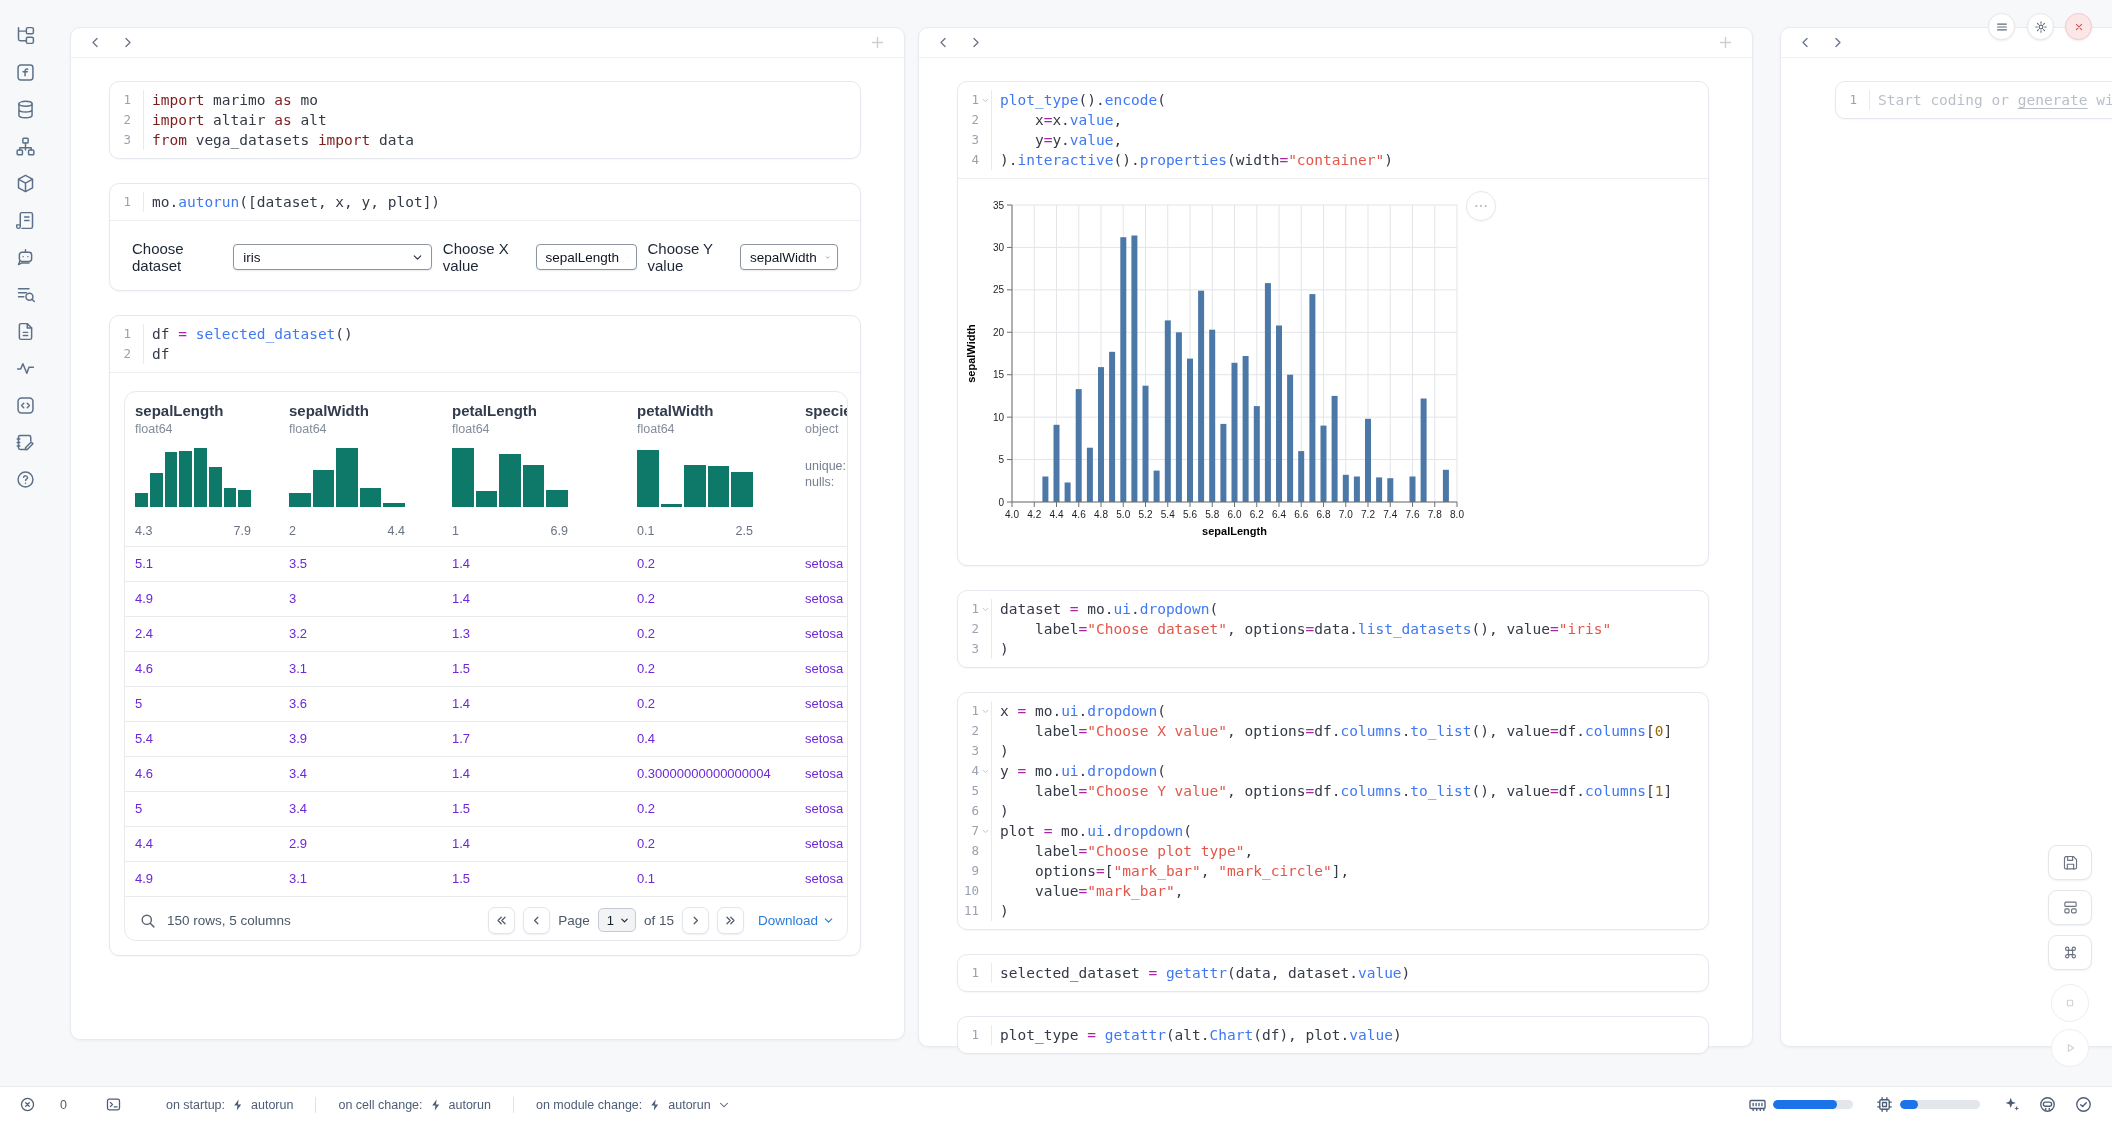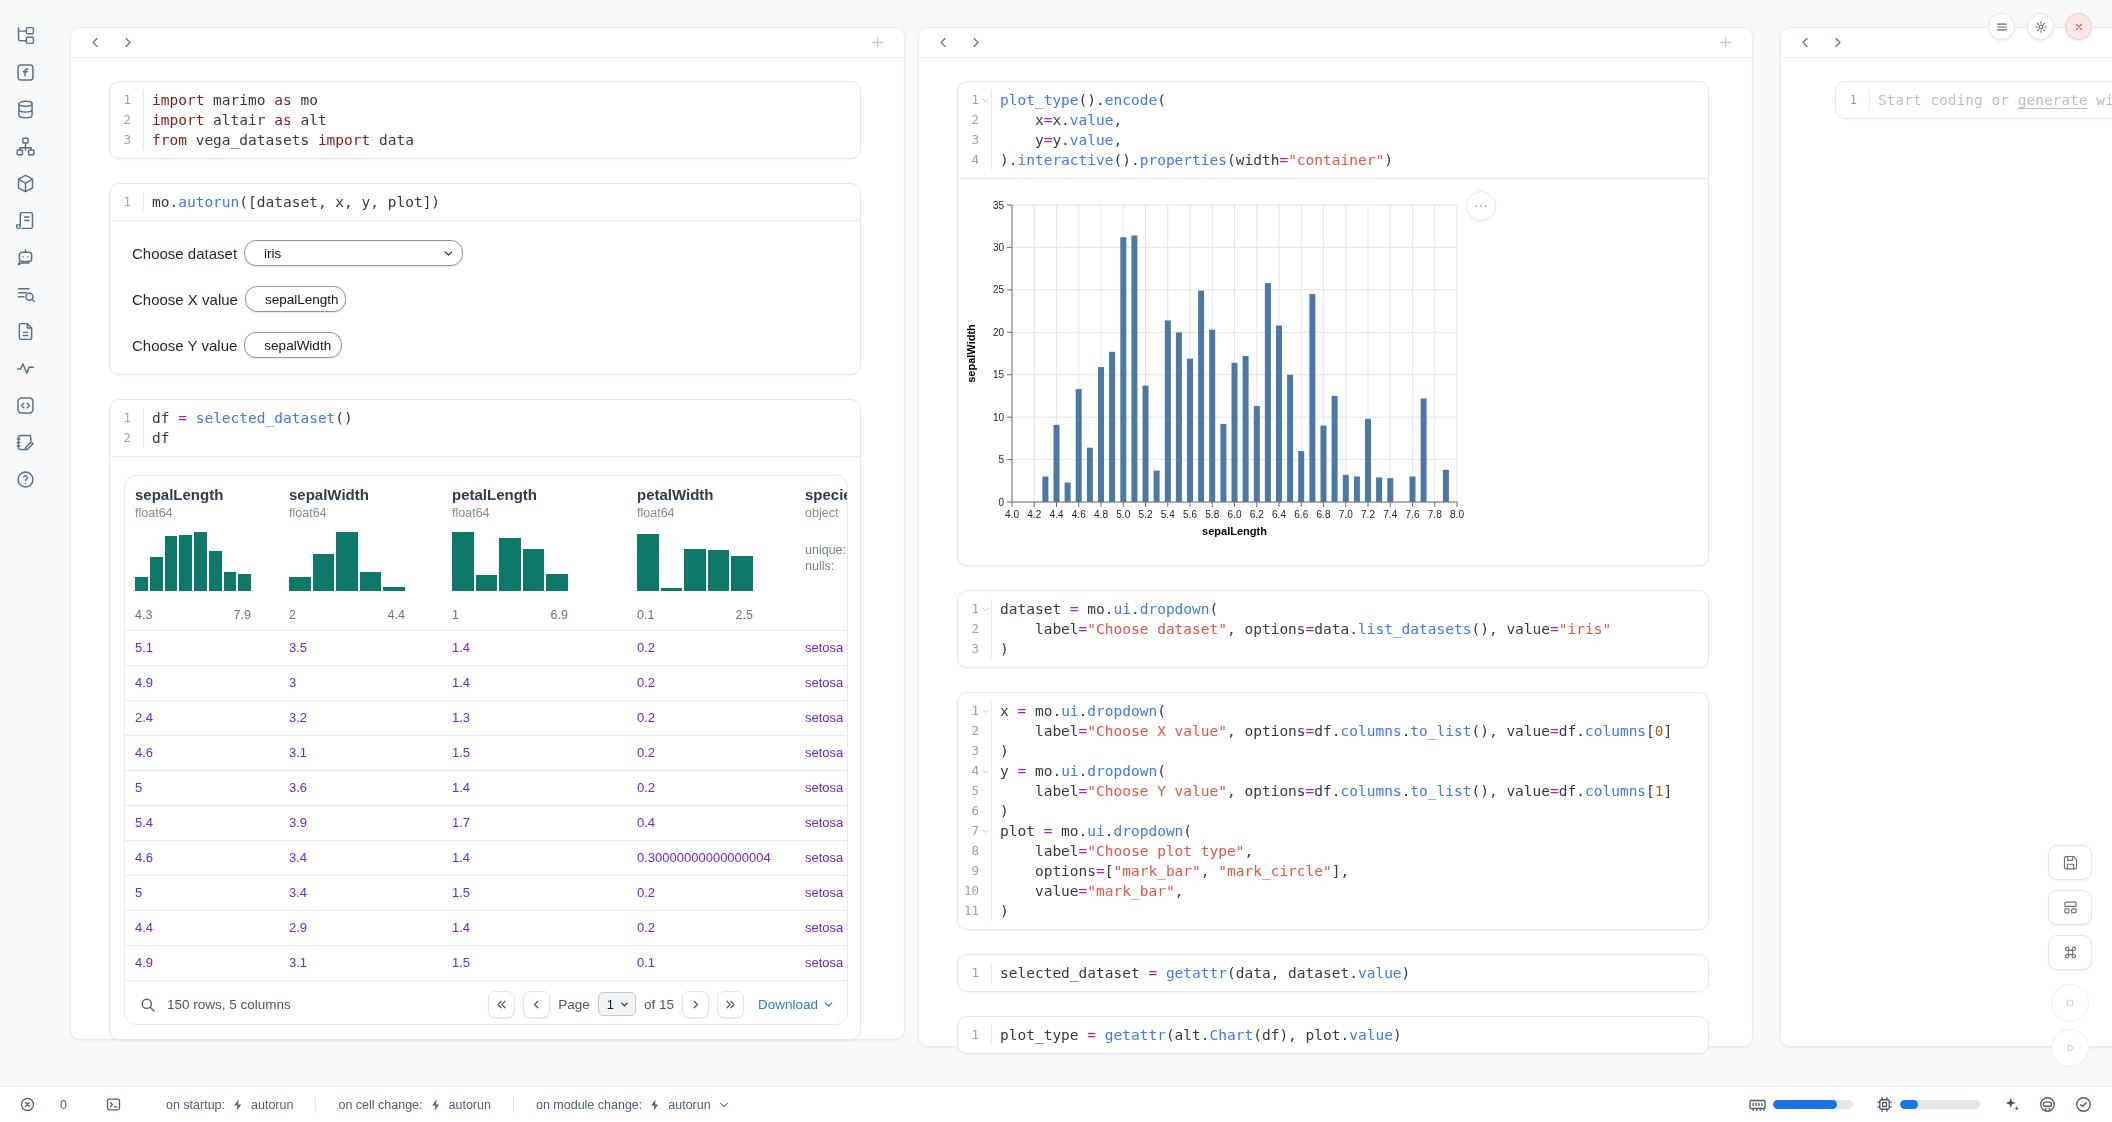--- a/index.html
+++ b/index.html
@@ -30,23 +30,23 @@
   #col-2 .cell{width:560px;margin-left:8px}
   .code{padding:8px 0;font-family:"DejaVu Sans Mono",monospace;font-size:14.5px;line-height:20px;color:#343a46}
   .cl{display:flex}
   .ln{flex:none;width:34px;border-right:1px solid #e8eaee;color:#99a2b0;font-size:12.5px;text-align:right;padding-right:12px;position:relative;user-select:none}
   .ln .fold{position:absolute;right:1px;top:6px;width:9px;height:9px;color:#b7bdc6;stroke-width:2.4}
   .ct{padding-left:8px;white-space:pre}
   .k{color:#7f1d1d}.f{color:#4078f2}.s{color:#e45649}.n{color:#986801}.o{color:#a626a4}
   .out{border-top:1px solid #eceef2}
 
   
-  .controls{padding:19px 22px 16px;display:flex;flex-direction:column;gap:20px}
+  .controls{padding:19px 22px 16px;display:flex;flex-direction:row;gap:11px}
   .ctl-row{display:flex;align-items:center;gap:7px;font-size:15px;color:#1c2635}
-  .select{height:26px;border:1px solid #8d95a1;border-radius:12px;display:inline-flex;align-items:center;justify-content:space-between;padding:0 7px 0 19px;font-size:13.5px;color:#10151d;background:#fff;box-shadow:0 1px 1.5px rgba(0,0,0,.09);cursor:pointer}
+  .select{height:26px;border:1px solid #8d95a1;border-radius:4px;display:inline-flex;align-items:center;justify-content:space-between;padding:0 7px 0 9px;font-size:13.5px;color:#10151d;background:#fff;box-shadow:0 1px 1.5px rgba(0,0,0,.09);cursor:pointer}
   .select .ic{width:13px;height:13px;stroke-width:2.2;color:#2b3442;margin-left:8px}
 
   
   .tbl-box{margin:18px 14px 14px;border:1px solid #e7e9ee;border-radius:12px;overflow:hidden;width:724px}
   .tgrid{display:grid;grid-template-columns:154px 163px 185px 168px 160px}
   .th{padding:10px 0 0 10px}
   .th .cname{font-size:15px;font-weight:700;color:#323c4d}
   .th .ctype{font-size:12.5px;color:#828c9b;margin-top:3px}
   .hist{margin-top:9px;width:116px;height:62px;display:flex;align-items:flex-end;gap:2px}
   .hist i{flex:1;background:#0e7968;display:block}

